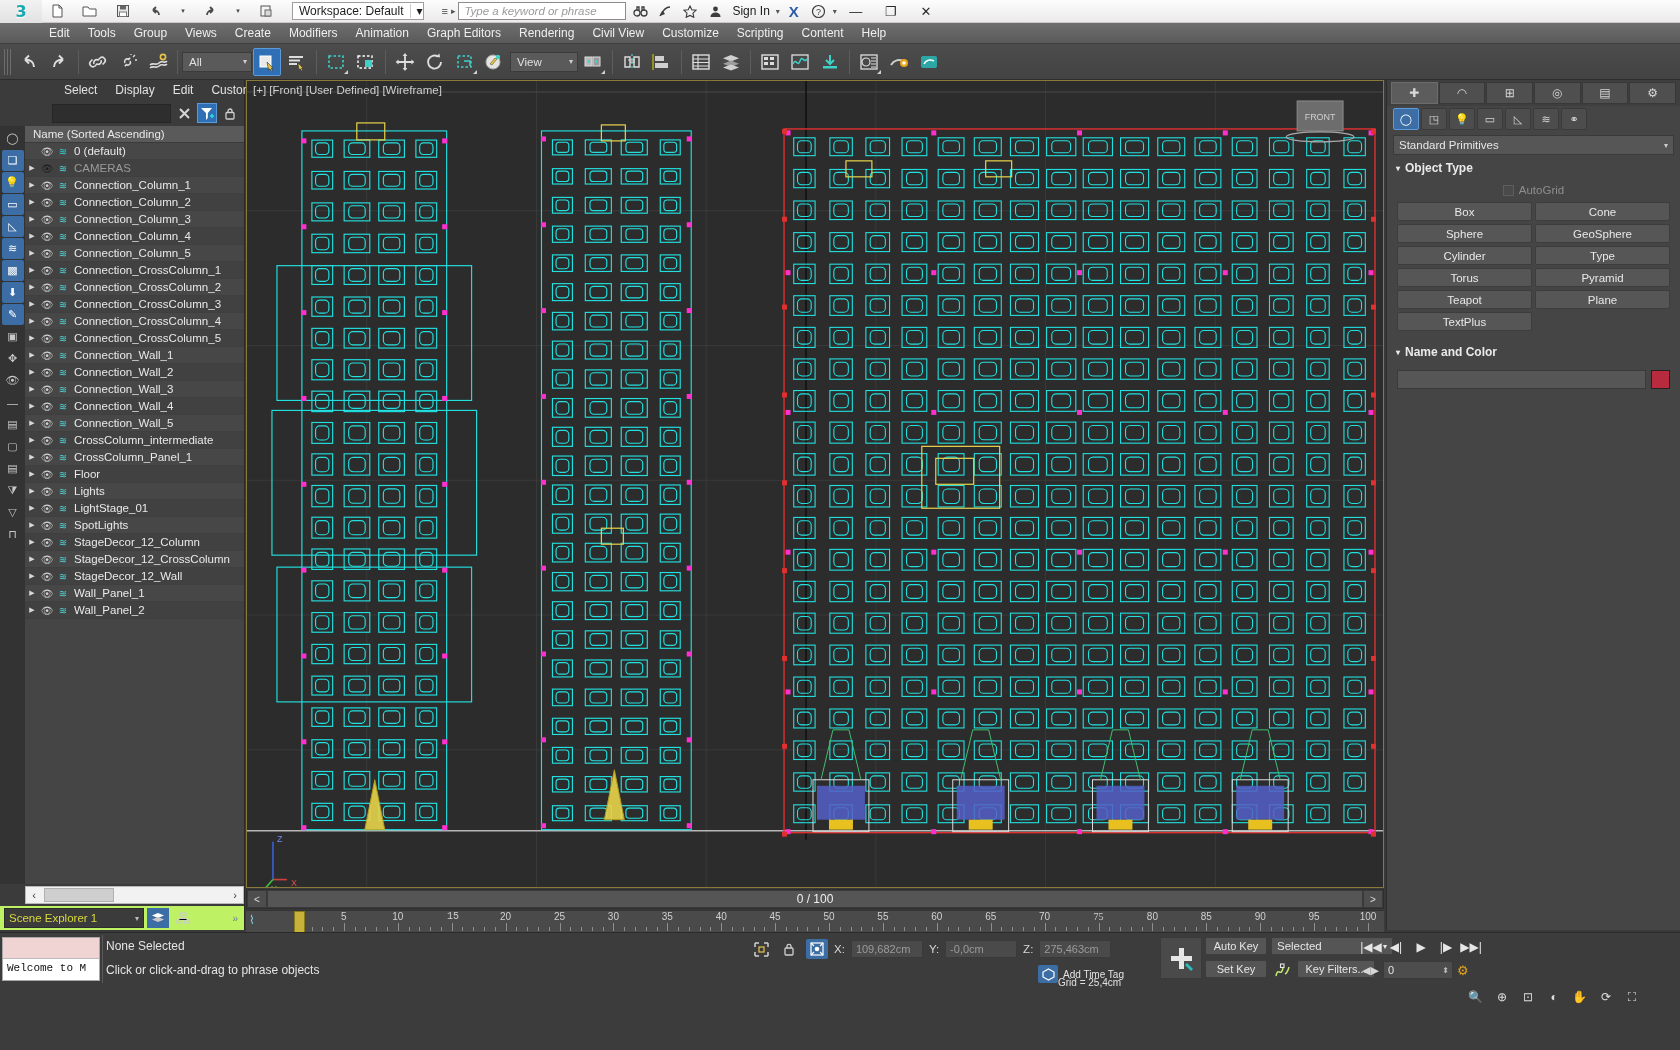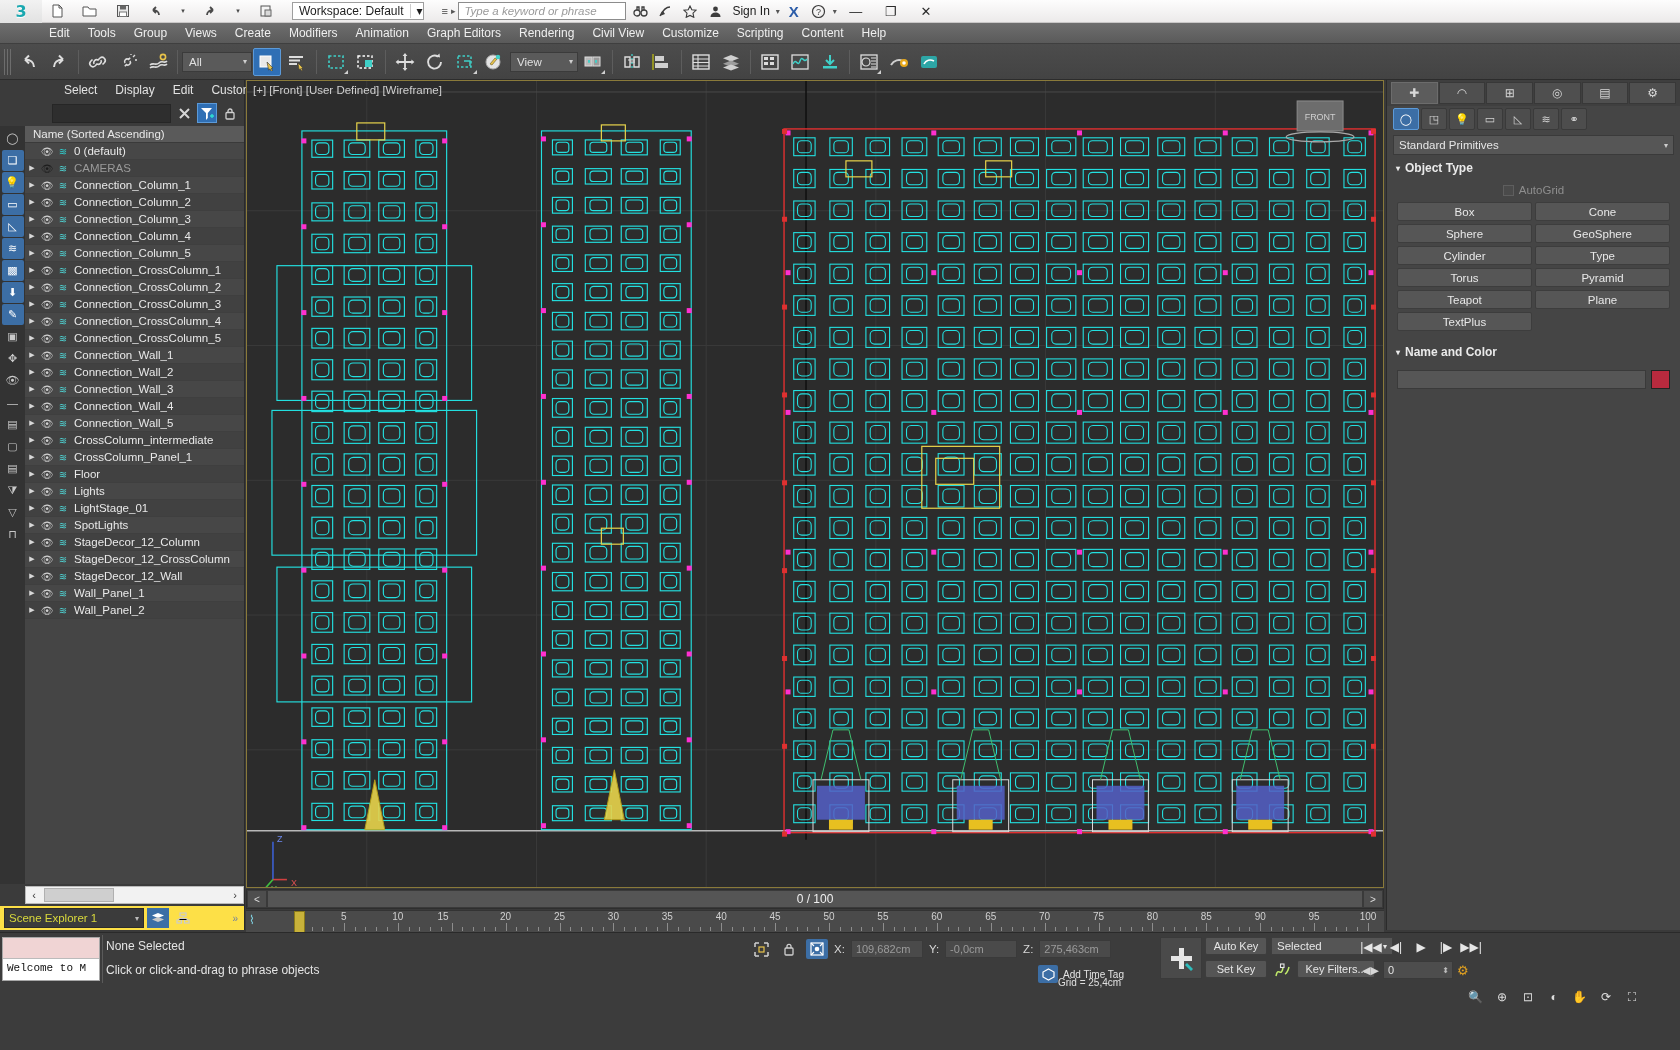--- a/index.html
+++ b/index.html
@@ -89,21 +89,21 @@
   .row .nm{ padding-left:3px; }
   .row.dim .nm{ color:#9a9a9a; }
   .row.dim .eye{ color:#1c1c1c; }
   .row.root .lyr{ color:#2fcfcf; }
   .ex-hsb{ position:absolute; left:25px; right:0; bottom:26px; height:18px; background:#f2f2f2;
     border:1px solid #b9b9b9; display:flex; align-items:center; }
   .ex-hsb .ar{ width:16px; text-align:center; color:#3b3b3b; font-size:11px; cursor:pointer; }
   .ex-hsb .trk{ flex:1; height:16px; position:relative; }
   .ex-hsb .th{ position:absolute; left:2px; top:1px; width:70px; height:14px; background:#cfcfcf;
     border:1px solid #b0b0b0; }
-  .ex-foot{ position:absolute; left:0; right:0; bottom:0; height:24px; background:#fde047;
+  .ex-foot{ position:absolute; left:0; right:0; bottom:0; height:24px; background:#bef264;
     display:flex; align-items:center; }
   .ex-tab{ width:140px; height:20px; margin-left:4px; background:#3b3b3b; border:1px solid #2c2c2c;
     display:flex; align-items:center; padding:0 4px; color:#d8d83c; font-size:11.5px;
     justify-content:space-between; }
   .ex-tab .cv{ color:#bbb; font-size:8px; }
   .ex-fb{ width:22px; height:20px; margin-left:3px; display:flex; align-items:center;
     justify-content:center; color:#ccc; font-size:11px; cursor:pointer; }
   .ex-fb.on{ background:#3c6ea5; color:#fff; }
 
   
@@ -2034,21 +2034,21 @@
         <div class="tick" style="left: 76.34px; height: 4px; top: 16px;"></div>
         <div class="tick" style="left: 65.56px; height: 4px; top: 16px;"></div>
         <div class="tick" style="left: 54.78px; height: 4px; top: 16px;"></div>
         <div class="tick" style="left: 151.8px;"></div>
         <div class="ticklbl" style="left: 151.8px;">10</div>
         <div class="tick" style="left: 141.02px; height: 4px; top: 16px;"></div>
         <div class="tick" style="left: 130.24px; height: 4px; top: 16px;"></div>
         <div class="tick" style="left: 119.46px; height: 4px; top: 16px;"></div>
         <div class="tick" style="left: 108.68px; height: 4px; top: 16px;"></div>
         <div class="tick" style="left: 205.7px;"></div>
-        <div class="ticklbl" style="left: 197px;">15</div>
+        <div class="ticklbl" style="left: 207px; font-family: Liberation Mono, monospace;">15</div>
         <div class="tick" style="left: 194.92px; height: 4px; top: 16px;"></div>
         <div class="tick" style="left: 184.14px; height: 4px; top: 16px;"></div>
         <div class="tick" style="left: 173.36px; height: 4px; top: 16px;"></div>
         <div class="tick" style="left: 162.58px; height: 4px; top: 16px;"></div>
         <div class="tick" style="left: 259.6px;"></div>
         <div class="ticklbl" style="left: 259.6px;">20</div>
         <div class="tick" style="left: 248.82px; height: 4px; top: 16px;"></div>
         <div class="tick" style="left: 238.04px; height: 4px; top: 16px;"></div>
         <div class="tick" style="left: 227.26px; height: 4px; top: 16px;"></div>
         <div class="tick" style="left: 216.48px; height: 4px; top: 16px;"></div>
@@ -2106,21 +2106,21 @@
         <div class="tick" style="left: 723.14px; height: 4px; top: 16px;"></div>
         <div class="tick" style="left: 712.36px; height: 4px; top: 16px;"></div>
         <div class="tick" style="left: 701.58px; height: 4px; top: 16px;"></div>
         <div class="tick" style="left: 798.6px;"></div>
         <div class="ticklbl" style="left: 798.6px;">70</div>
         <div class="tick" style="left: 787.82px; height: 4px; top: 16px;"></div>
         <div class="tick" style="left: 777.04px; height: 4px; top: 16px;"></div>
         <div class="tick" style="left: 766.26px; height: 4px; top: 16px;"></div>
         <div class="tick" style="left: 755.48px; height: 4px; top: 16px;"></div>
         <div class="tick" style="left: 852.5px;"></div>
-        <div class="ticklbl" style="left: 852.5px;">75</div>
+        <div class="ticklbl" style="left: 852.5px; font-family: Liberation Serif, serif;">75</div>
         <div class="tick" style="left: 841.72px; height: 4px; top: 16px;"></div>
         <div class="tick" style="left: 830.94px; height: 4px; top: 16px;"></div>
         <div class="tick" style="left: 820.16px; height: 4px; top: 16px;"></div>
         <div class="tick" style="left: 809.38px; height: 4px; top: 16px;"></div>
         <div class="tick" style="left: 906.4px;"></div>
         <div class="ticklbl" style="left: 906.4px;">80</div>
         <div class="tick" style="left: 895.62px; height: 4px; top: 16px;"></div>
         <div class="tick" style="left: 884.84px; height: 4px; top: 16px;"></div>
         <div class="tick" style="left: 874.06px; height: 4px; top: 16px;"></div>
         <div class="tick" style="left: 863.28px; height: 4px; top: 16px;"></div>

